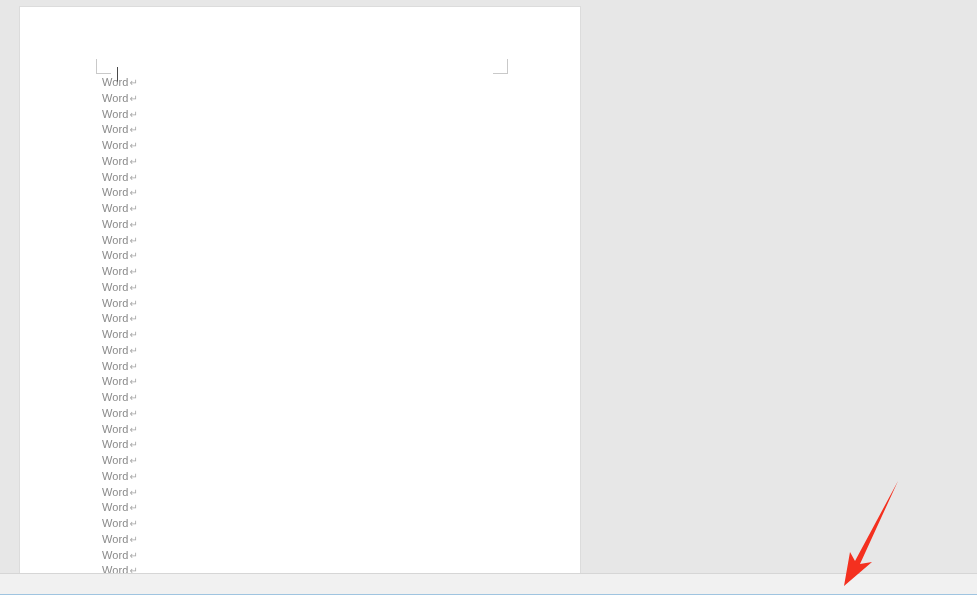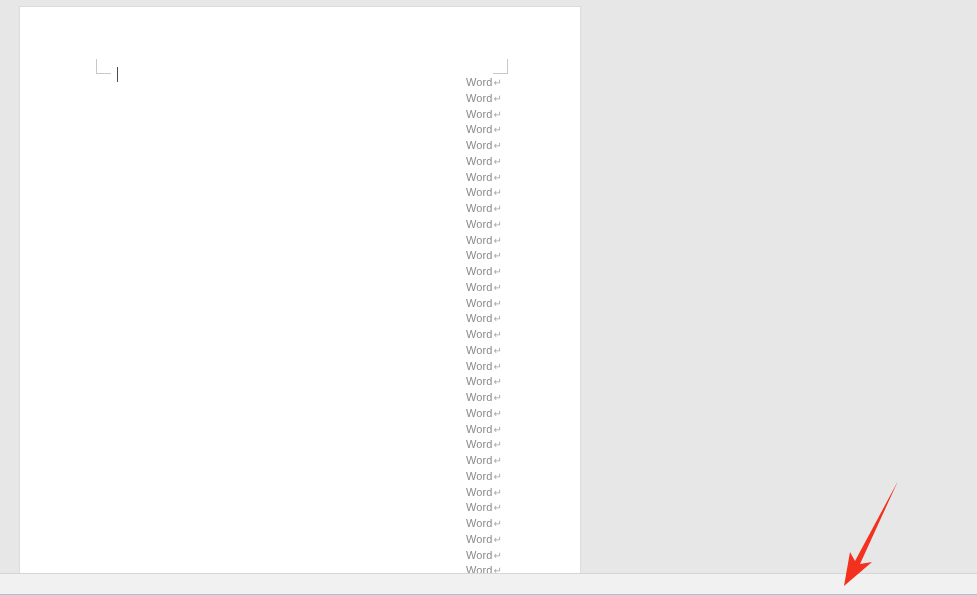--- a/index.html
+++ b/index.html
@@ -6,21 +6,20 @@
     margin: 0; padding: 0;
     width: 977px; height: 595px;
     overflow: hidden;
     background: #e7e7e7;
     font-family: "Liberation Sans", sans-serif;
   }
   #app {
     position: relative;
     width: 977px; height: 595px;
     background: #e7e7e7;
-    text-align: right;
   }
 
   
   #canvas-area {
     position: absolute;
     left: 0; top: 0;
     width: 977px; height: 573px;
     background: #e7e7e7;
     overflow: hidden;
   }

